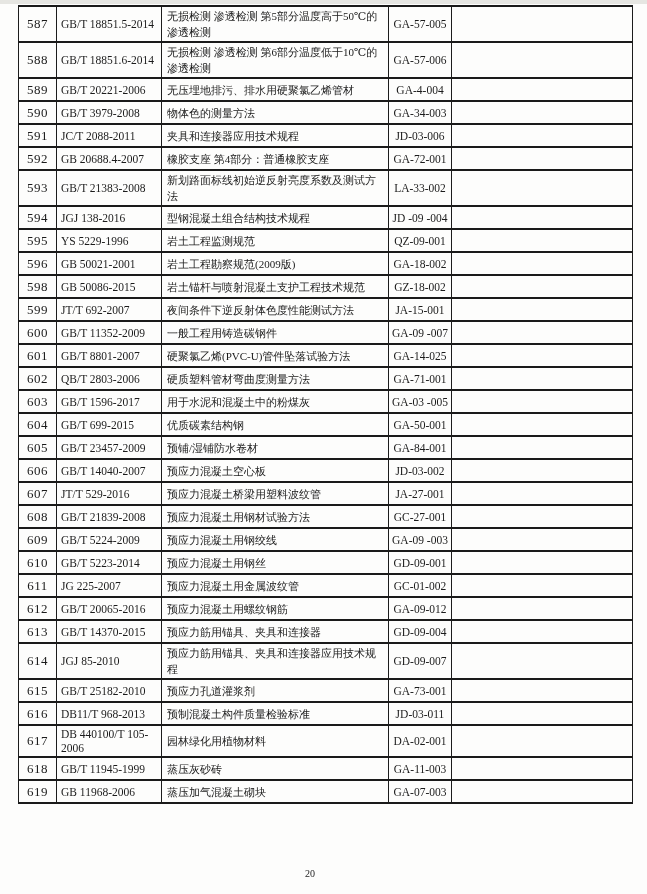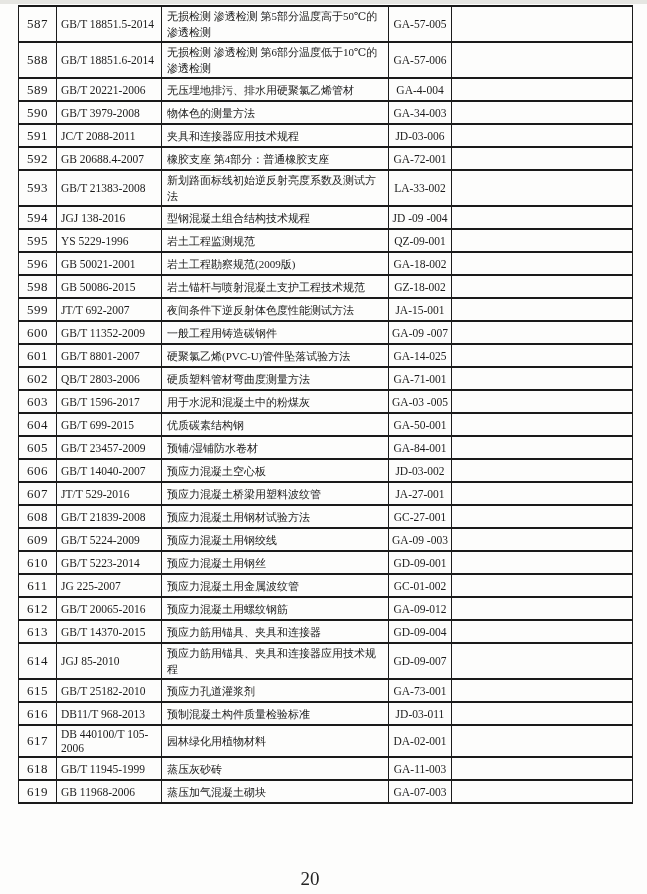--- a/index.html
+++ b/index.html
@@ -66,21 +66,21 @@
   }
   td.cell-notes {
     background: #fdfdfc;
   }
   .page-number {
     position: absolute;
     top: 868px;
     left: 0;
     width: 620px;
     text-align: center;
-    font-size: 19px;
+    font-size: 10px;
     color: #242424;
   }
 </style>
 </head>
 <body>
 
 <div class="page">
   <div class="scan-edge-top"></div>
 
   <table class="std-table">

